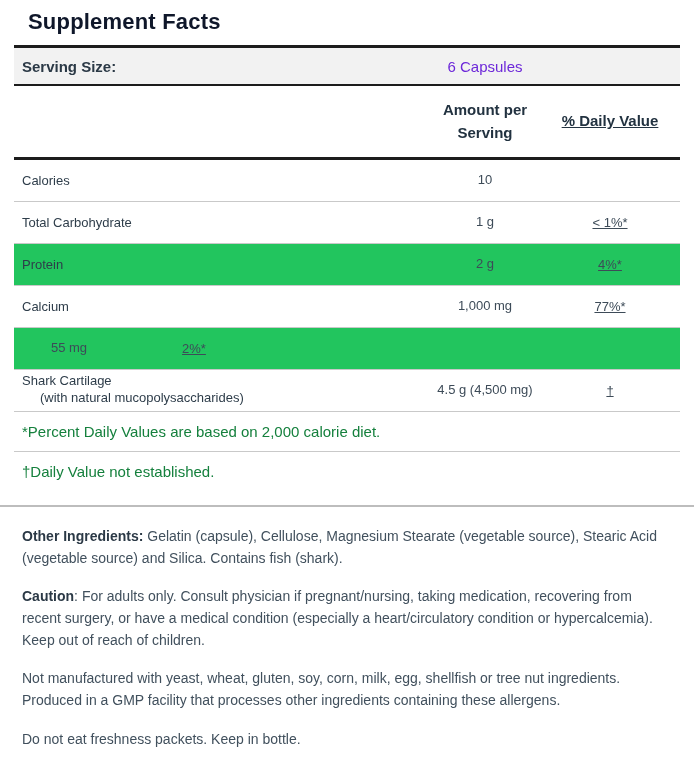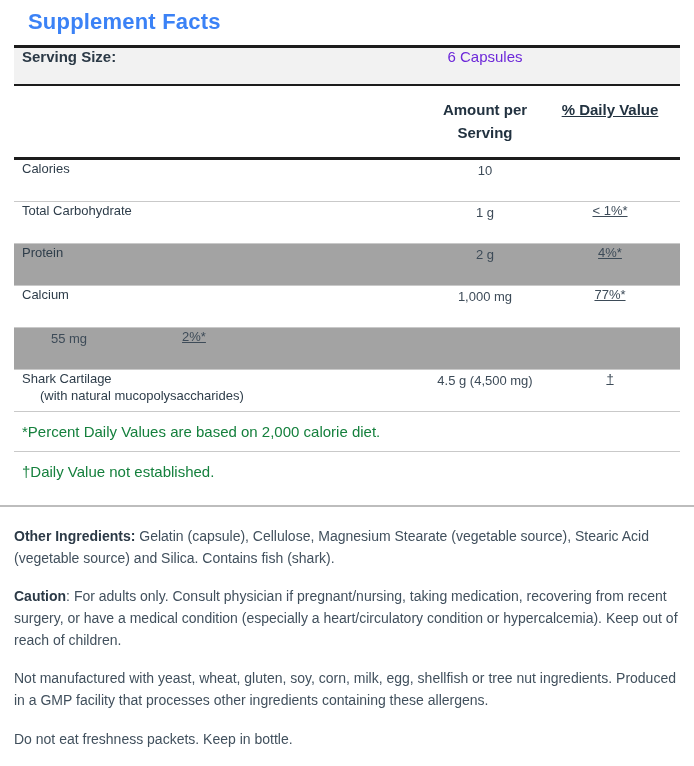--- a/index.html
+++ b/index.html
@@ -6,33 +6,33 @@
   body {
     font-family: "Liberation Sans", sans-serif;
     color: #3d4b58;
     width: 694px;
   }
   .label { width: 694px; box-sizing: border-box; padding-bottom: 10px; }
 
   .title {
     font-size: 22px;
     font-weight: bold;
-    color: #3b82f6;
+    color: #0f172a;
     padding: 9px 16px 10px 28px;
     letter-spacing: 0.2px;
   }
 
   .facts { margin: 0 14px; }
   .rule-thick { border-top: 3px solid #1c1c1c; }
   .rule-med   { border-top: 2px solid #1c1c1c; }
   .rule-thin  { border-top: 1px solid #c9c9c9; }
 
   .frow, .serving-row, .head-row, .footnote {
     display: flex;
-    align-items: flex-start;
+    align-items: center;
   }
 
   .col.name, .serv-label { flex: 1; padding-left: 8px; }
   .col.amount, .serv-value, .head-amount { width: 110px; text-align: center; }
   .col.dv, .head-dv { width: 140px; text-align: center; text-decoration: underline; }
 
   .serving-row {
     background: #f2f2f2;
     min-height: 36px;
     font-size: 15px;
@@ -42,34 +42,34 @@
 
   .head-row { padding: 13px 0; font-size: 15px; }
   .head-spacer { flex: 1; }
   .head-amount, .head-dv {
     font-weight: bold;
     color: #223240;
     line-height: 1.5;
   }
 
   .frow { min-height: 39px; font-size: 13px; padding: 1px 0; }
-  .frow.shaded { background: #a3a3a3; }
+  .frow.shaded { background: #22c55e; }
   .frow .col.name { color: #2e3d4a; }
   .subname { padding-left: 18px; line-height: 1.6; }
   .col.amount { line-height: 1.6; }
 
   .footnote { font-size: 15px; padding: 11px 0 11px 8px; color: #15803d; }
 
   .divider-section {
     border-top: 2px solid #bdbdbd;
     margin-top: 14px;
   }
 
   .bottom { padding: 2px 14px 0 14px; font-size: 14px; line-height: 1.55; color: #41505d; }
-  .bottom p { margin: 17px 0; }
+  .bottom p { margin: 17px 8px; }
   .bold-lead { font-weight: bold; color: #2b3946; }
 </style>
 </head>
 <body>
 
 <div class="label">
 
   <div class="title">Supplement Facts</div>
 
   <div class="facts">

